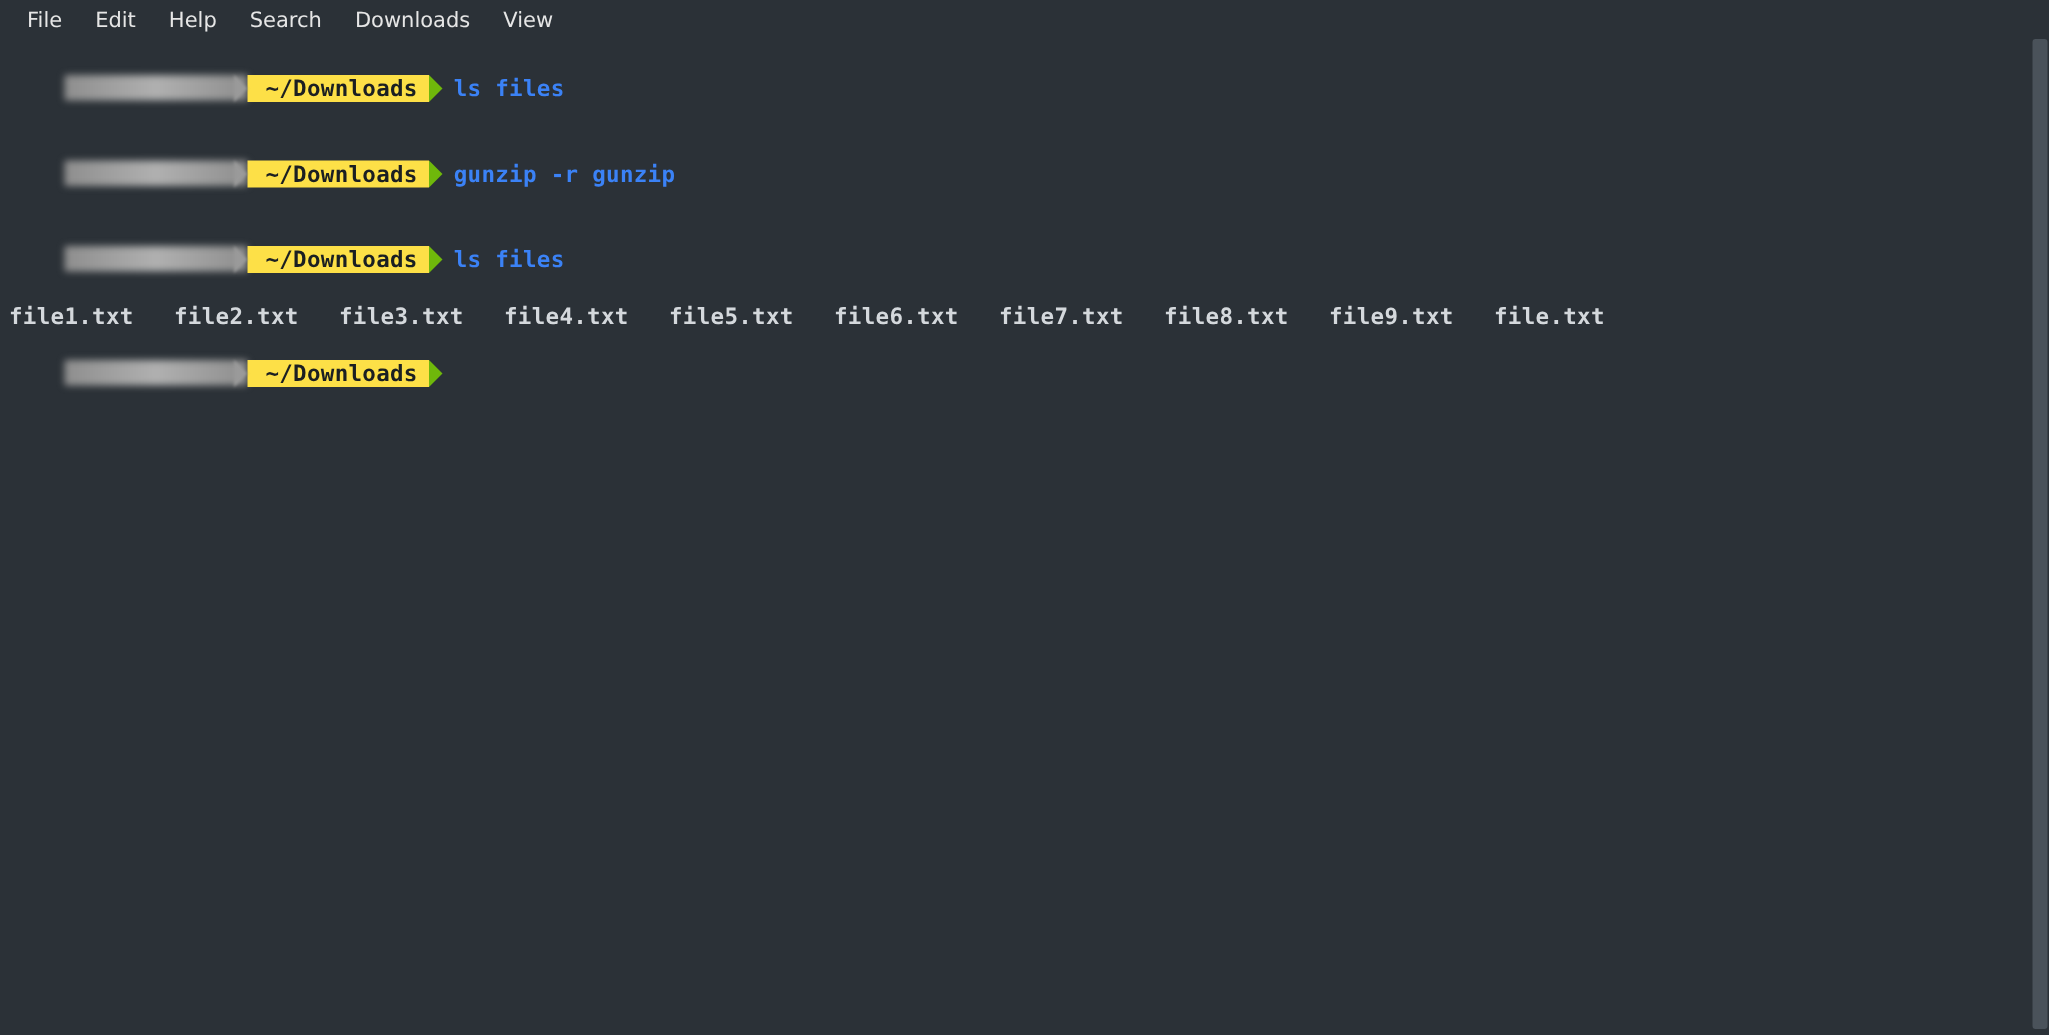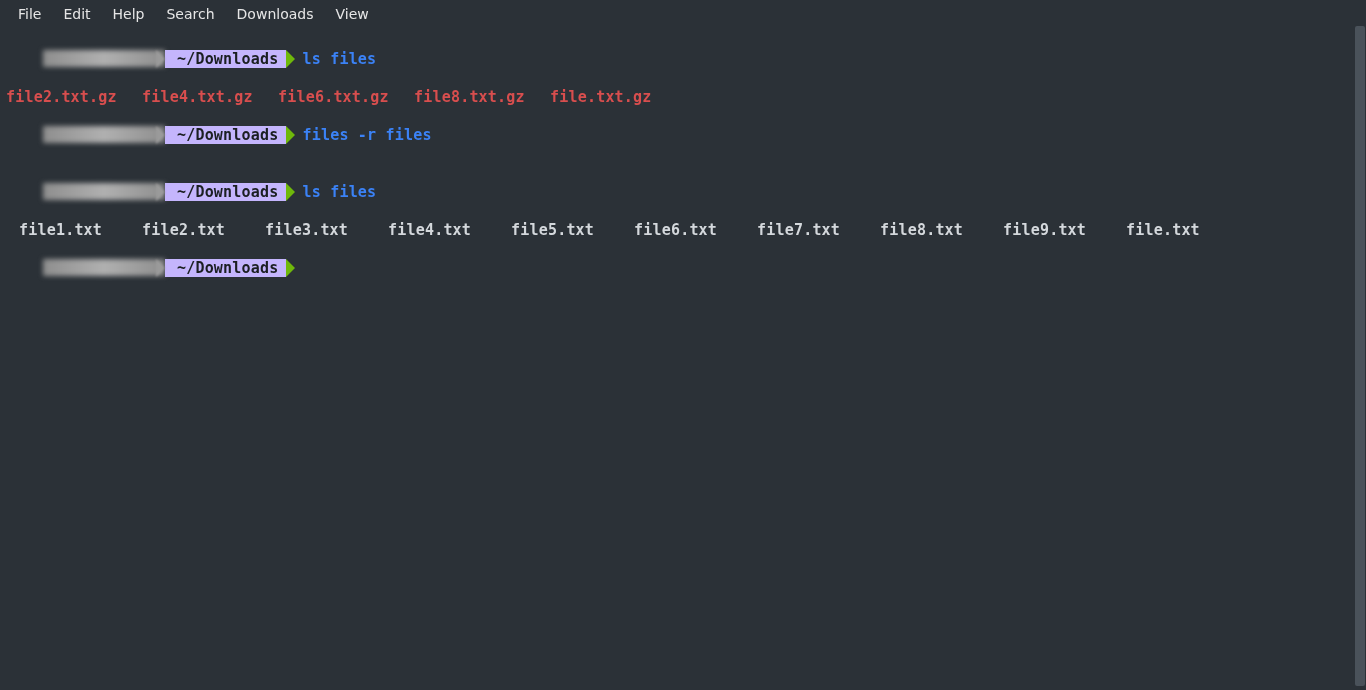--- a/index.html
+++ b/index.html
@@ -30,21 +30,21 @@
       padding: 2px 6px;
       line-height: 19px;
       letter-spacing: 0.2px;
       font-weight: bold;
     }
     .line {
       white-space: pre;
     }
     .prompt-seg-path {
       display: inline-block;
-      background: #c4b5fd;
+      background: #fde047;
       color: #1b1f22;
       font-weight: bold;
       padding: 0 8px 0 12px;
       height: 18px;
       vertical-align: top;
       position: relative;
     }
     .prompt-seg-path::before{
       content:"";
       position:absolute;
@@ -67,21 +67,20 @@
       font-weight: bold;
       padding-left: 16px;
     }
     .gz {
       color: #d84e4e;
       font-weight: bold;
     }
     .plain {
       color: #d4d8dc;
       font-weight: bold;
-      margin-left: 13px;
     }
     .scrollbar {
       position:absolute;
       right:1px; top:26px;
       width:10px; height:660px;
       background: transparent;
     }
     .scroll-thumb{
       position:absolute;
       right:0; top:0;
@@ -120,27 +119,26 @@
 <div class="terminal">
 
   <div class="line">
     <span class="prompt-wrap">
       <span class="user-blur"></span>
       <span class="prompt-seg-path">~/Downloads</span>
     </span><span class="cmd">ls files</span>
   </div>
 
 
-  <div class="line"><span class="gz col" style="width:136px">file2.txt.gz</span><span class="gz col" style="width:136px">file4.txt.gz</span><span class="gz col" style="width:136px">file6.txt.gz</span><span class="gz col" style="width:136px">file8.txt.gz</span><span class="gz col">file.txt.gz</span></div>
 
   <div class="line">
     <span class="prompt-wrap">
       <span class="user-blur"></span>
       <span class="prompt-seg-path">~/Downloads</span>
-    </span><span class="cmd">files -r files</span>
+    </span><span class="cmd">gunzip -r gunzip</span>
   </div>
 
   <div class="line">
     <span class="prompt-wrap">
       <span class="user-blur"></span>
       <span class="prompt-seg-path">~/Downloads</span>
     </span><span class="cmd">ls files</span>
   </div>
 
   <div class="line"><span class="plain col" style="width:110px">file1.txt</span><span class="plain col" style="width:110px">file2.txt</span><span class="plain col" style="width:110px">file3.txt</span><span class="plain col" style="width:110px">file4.txt</span><span class="plain col" style="width:110px">file5.txt</span><span class="plain col" style="width:110px">file6.txt</span><span class="plain col" style="width:110px">file7.txt</span><span class="plain col" style="width:110px">file8.txt</span><span class="plain col" style="width:110px">file9.txt</span><span class="plain col">file.txt</span></div>

